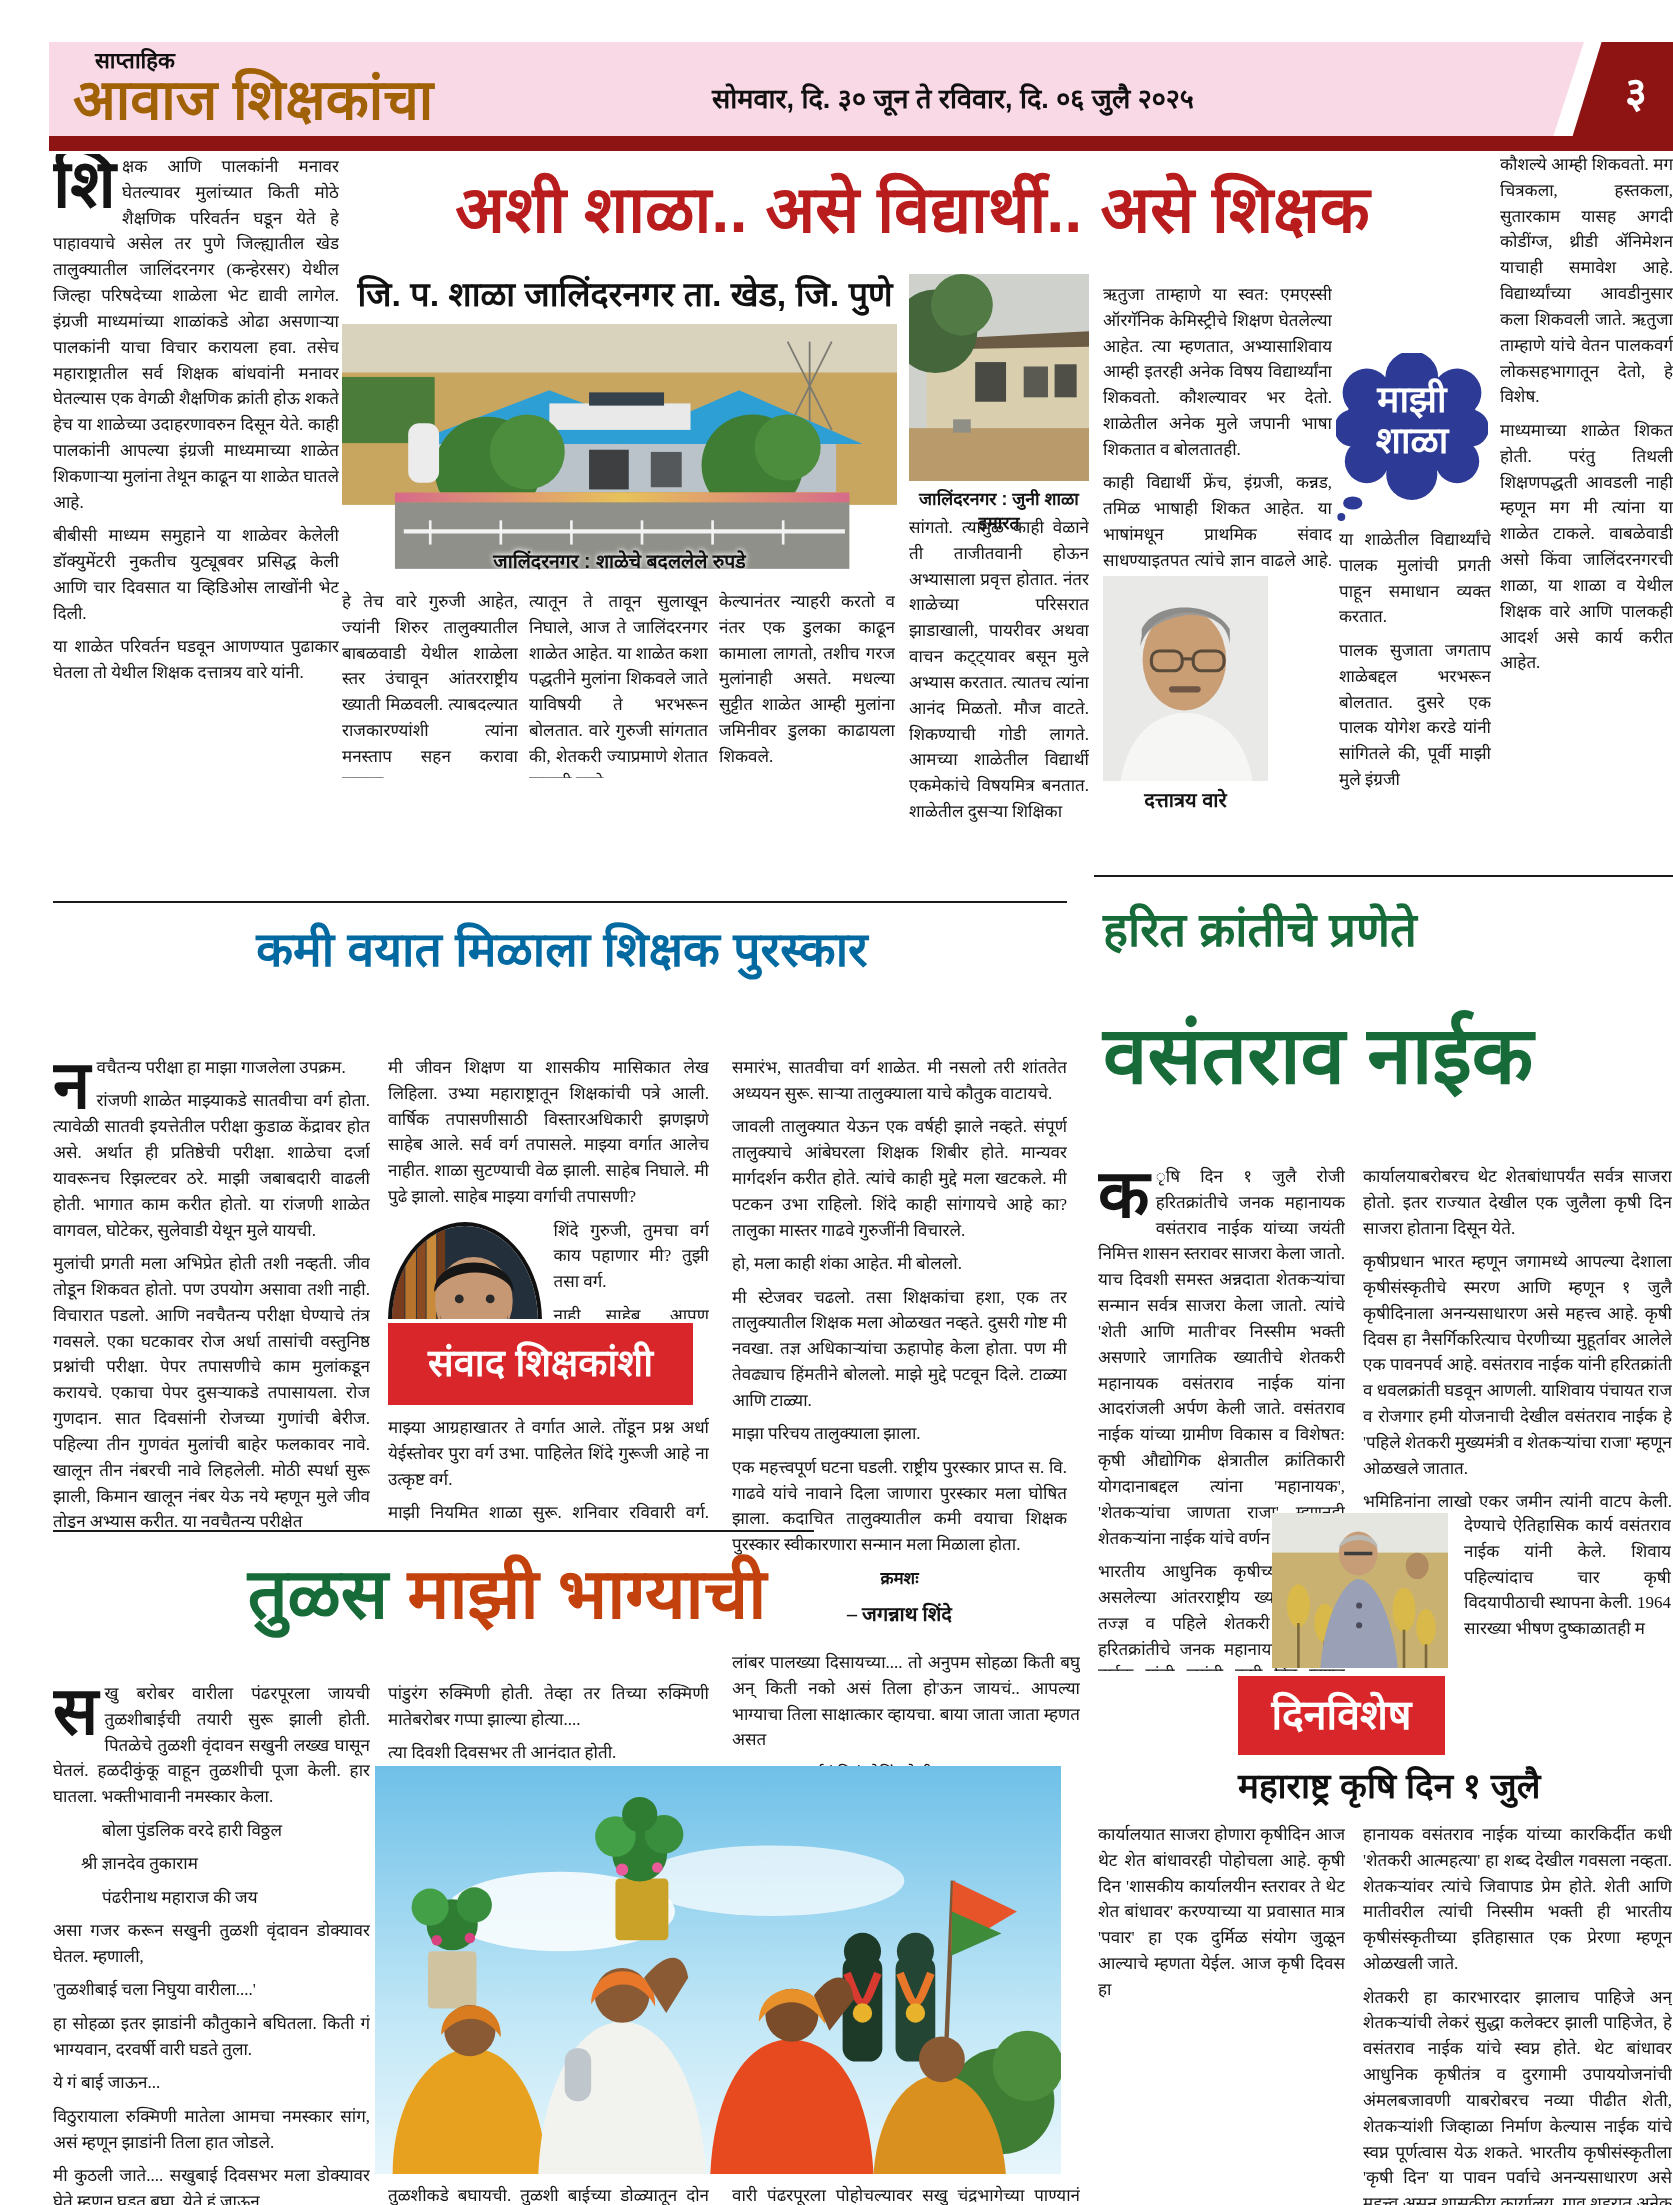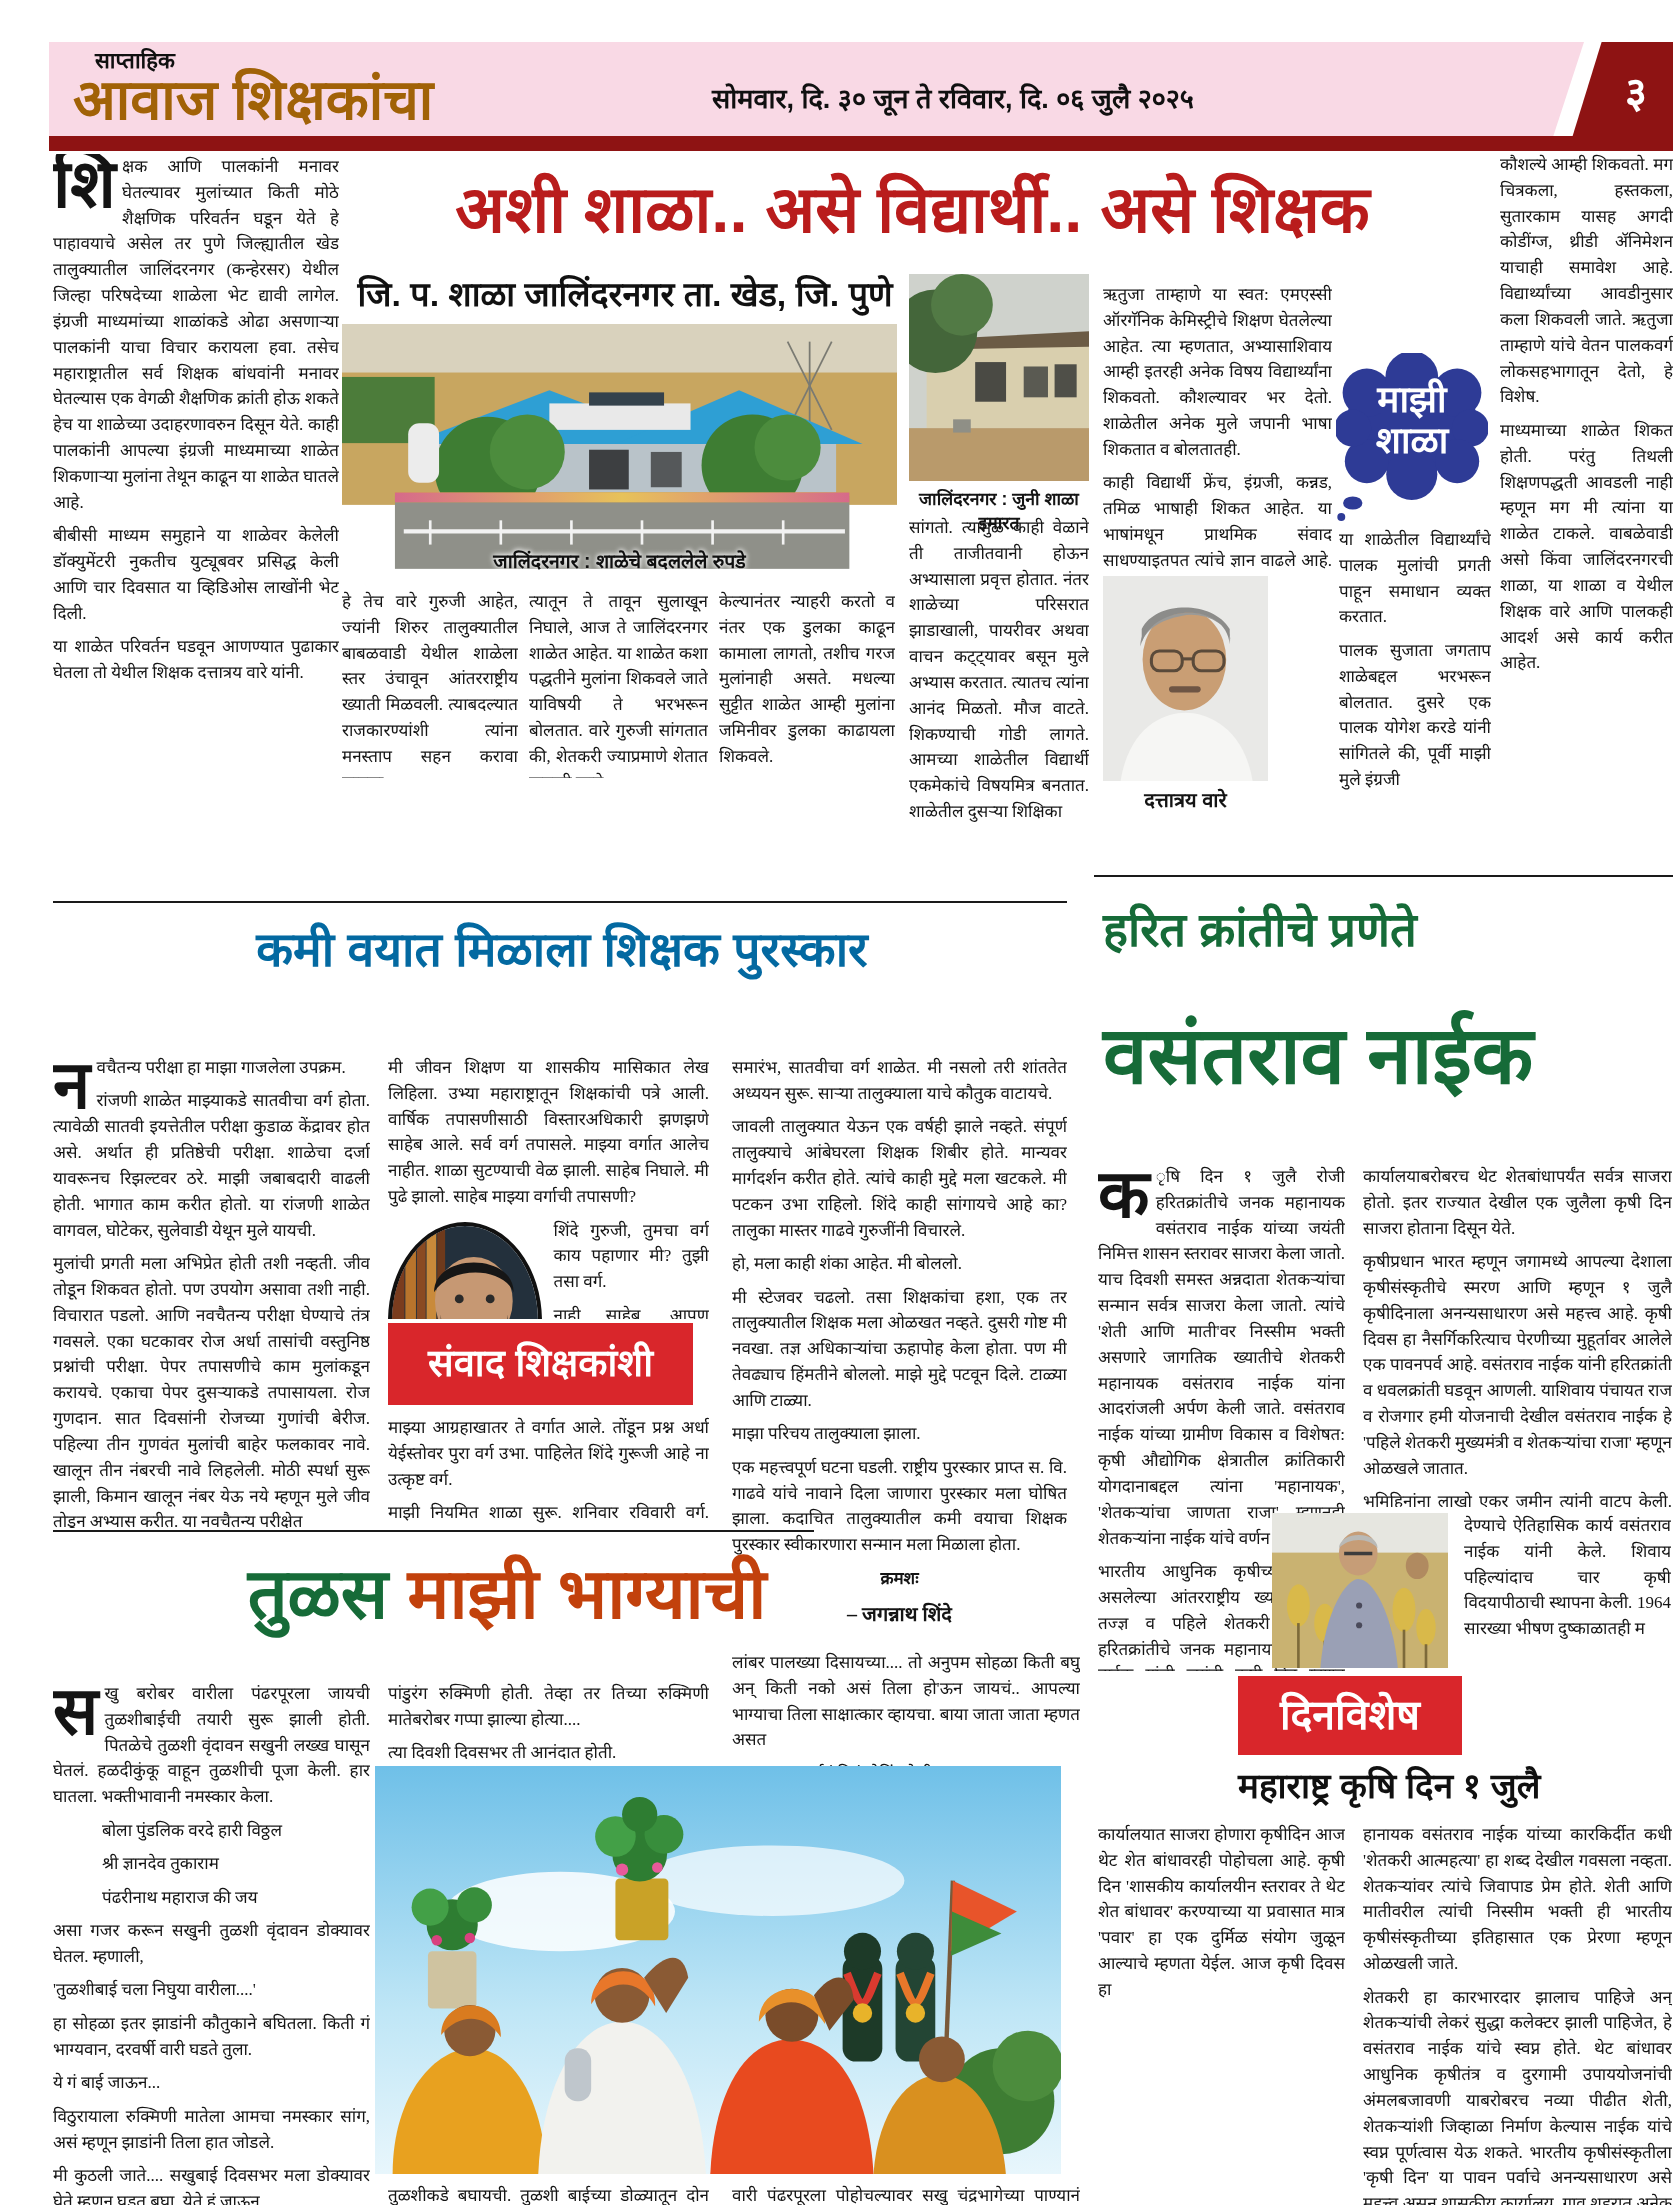--- a/index.html
+++ b/index.html
@@ -262,42 +262,42 @@
       <path d="M110,352 C120,220 170,150 196,150 C230,150 275,230 286,352 Z" fill="#9aa0b5"></path>
       <circle cx="198" cy="210" r="7" fill="#4a4a5a"></circle>
         <circle cx="198" cy="255" r="7" fill="#4a4a5a"></circle>
       <ellipse cx="330" cy="120" rx="26" ry="30" fill="#b08a60"></ellipse>
     </svg>
   </div>
   <div class="col" style="left:1464px;top:1513px;width:207px;height:247px;">
     <p>देण्याचे ऐतिहासिक कार्य वसंतराव नाईक यांनी केले. शिवाय पहिल्यांदाच चार कृषी विदयापीठाची स्थापना केली. 1964 सारख्या भीषण दुष्काळातही म</p>
   </div>
 
-  <div class="abs" style="left:1238px;top:1676px;width:224px;height:79px;background:#d9262b;display:flex;align-items:center;justify-content:center;">
+  <div class="abs" style="left:1238px;top:1676px;width:207px;height:79px;background:#d9262b;display:flex;align-items:center;justify-content:center;">
     <span class="headline" style="color:#ffffff;font-size:41px;">दिनविशेष</span>
   </div>
   <div class="abs headline" style="left:1238px;top:1768px;width:397px;font-size:35px;color:#101010;">महाराष्ट्र कृषि दिन १ जुलै</div>
 
   <div class="col" style="left:1098px;top:1822px;width:247px;height:587px;">
     <p>कार्यालयात साजरा होणारा कृषीदिन आज थेट शेत बांधावरही पोहोचला आहे. कृषी दिन 'शासकीय कार्यालयीन स्तरावर ते थेट शेत बांधावर' करण्याच्या या प्रवासात मात्र 'पवार' हा एक दुर्मिळ संयोग जुळून आल्याचे म्हणता येईल. आज कृषी दिवस हा</p>
   </div>
   <div class="col" style="left:1363px;top:1822px;width:309px;height:591px;">
     <p>हानायक वसंतराव नाईक यांच्या कारकिर्दीत कधी 'शेतकरी आत्महत्या' हा शब्द देखील गवसला नव्हता. शेतकऱ्यांवर त्यांचे जिवापाड प्रेम होते. शेती आणि मातीवरील त्यांची निस्सीम भक्ती ही भारतीय कृषीसंस्कृतीच्या इतिहासात एक प्रेरणा म्हणून ओळखली जाते.</p>
     <p>शेतकरी हा कारभारदार झालाच पाहिजे अन् शेतकऱ्यांची लेकरं सुद्धा कलेक्टर झाली पाहिजेत, हे वसंतराव नाईक यांचे स्वप्न होते. थेट बांधावर आधुनिक कृषीतंत्र व दुरगामी उपाययोजनांची अंमलबजावणी याबरोबरच नव्या पीढीत शेती, शेतकऱ्यांशी जिव्हाळा निर्माण केल्यास नाईक यांचे स्वप्न पूर्णत्वास येऊ शकते. भारतीय कृषीसंस्कृतीला 'कृषी दिन' या पावन पर्वाचे अनन्यसाधारण असे महत्त्व असून शासकीय कार्यालय, गाव शहरात अनेक जयंती साजरी केली जाते.</p>
   </div>
 
   <div class="rule" style="left:53px;top:1530px;width:761px;"></div>
   <div class="abs headline center" style="left:88px;top:1558px;width:838px;font-size:70px;">
     <span style="color:#166b38;">तुळस</span><span style="color:#c2410c;"> माझी भाग्याची</span>
   </div>
 
   <div class="col" style="left:53px;top:1681px;width:317px;height:772px;">
     <p><span class="dropcap">स</span><span>खु बरोबर वारीला पंढरपूरला जायची तुळशीबाईची तयारी सुरू झाली होती. पितळेचे तुळशी वृंदावन सखुनी लख्ख घासून घेतलं. हळदीकुंकू वाहून तुळशीची पूजा केली. हार घातला. भक्तीभावानी नमस्कार केला.</span></p>
     <p style="margin-left:49px;">बोला पुंडलिक वरदे हारी विठ्ठल</p>
-    <p style="margin-left:49px;">श्री ज्ञानदेव तुकाराम</p>
+    <p style="margin-left:28px;">श्री ज्ञानदेव तुकाराम</p>
     <p style="margin-left:49px;">पंढरीनाथ महाराज की जय</p>
     <p>असा गजर करून सखुनी तुळशी वृंदावन डोक्यावर घेतल. म्हणाली,</p>
     <p>'तुळशीबाई चला निघुया वारीला....'</p>
     <p>हा सोहळा इतर झाडांनी कौतुकाने बघितला. किती गं भाग्यवान, दरवर्षी वारी घडते तुला.</p>
     <p>ये गं बाई जाऊन...</p>
     <p>विठुरायाला रुक्मिणी मातेला आमचा नमस्कार सांग, असं म्हणून झाडांनी तिला हात जोडले.</p>
     <p>मी कुठली जाते.... सखुबाई दिवसभर मला डोक्यावर घेते म्हणून घडत बघा. येते हं जाऊन...</p>
 
   </div>
 

